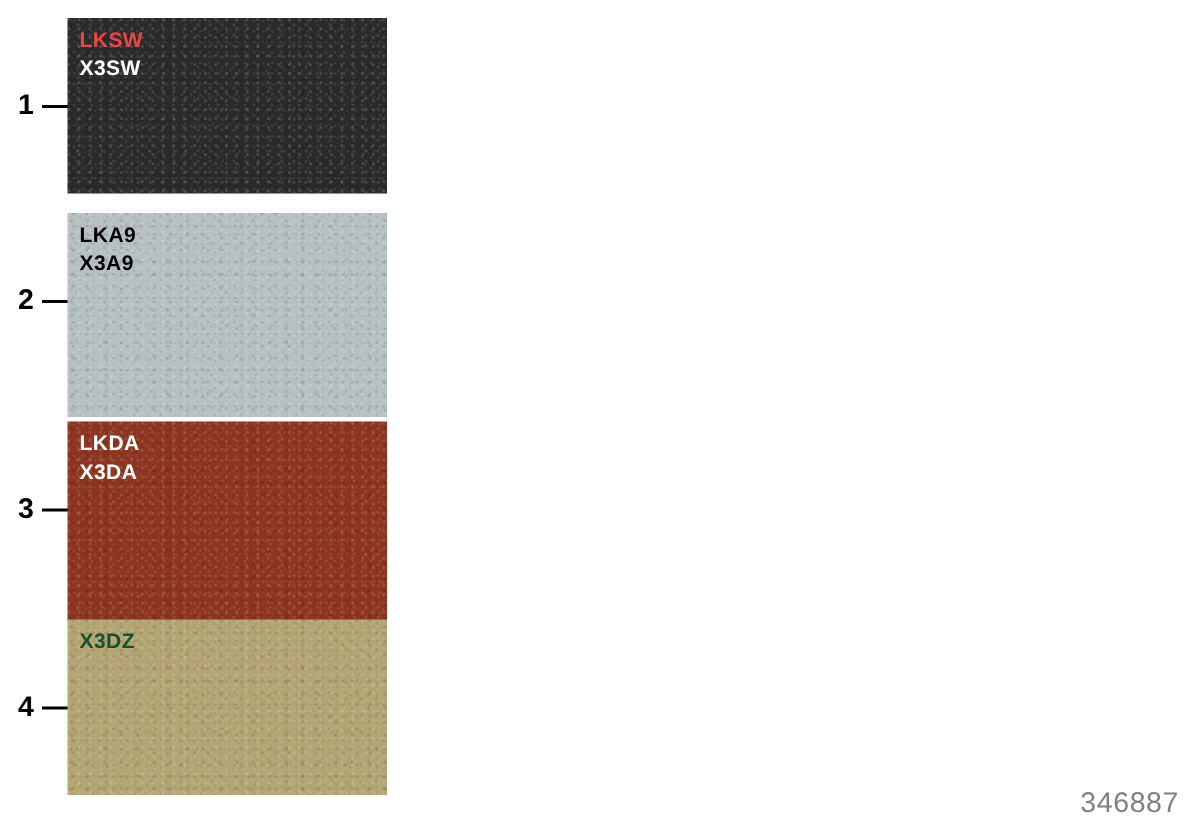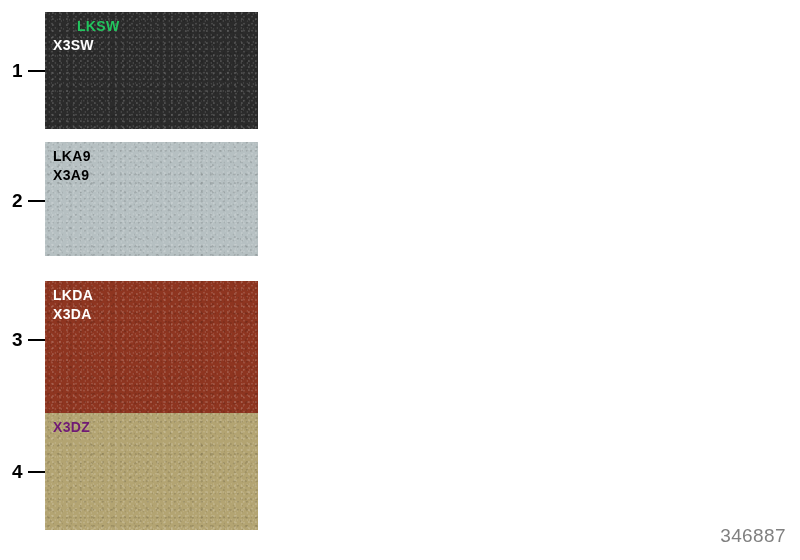--- a/index.html
+++ b/index.html
@@ -109,29 +109,29 @@
 <body>
 
 <div id="page">
 
   <div id="swatch-layer">
       <div class="callout" style="top: 0px;">
         <div class="callout-number" style="top: 60.5px;">1</div>
         <div class="leader-line" style="top: 69.5px;"></div>
         <div class="swatch" style="top: 12px; height: 117px; background: rgb(43, 43, 43);">
           <div class="swatch-labels">
-            <span class="swatch-code" style="color: #22c55e; margin-left: 24px;">LKSW</span>
+            <span class="swatch-code" style="color: #ef4444;">LKSW</span>
             <span class="swatch-code" style="color: rgb(255, 255, 255);">X3SW</span>
           </div>
         </div>
       </div>
       <div class="callout" style="top: 0px;">
         <div class="callout-number" style="top: 191px;">2</div>
         <div class="leader-line" style="top: 200px;"></div>
-        <div class="swatch" style="top: 142px; height: 114px; background: rgb(182, 192, 194);">
+        <div class="swatch" style="top: 142px; height: 136px; background: rgb(182, 192, 194);">
           <div class="swatch-labels">
             <span class="swatch-code" style="color: rgb(0, 0, 0);">LKA9</span>
             <span class="swatch-code" style="color: #000000;">X3A9</span>
           </div>
         </div>
       </div>
       <div class="callout" style="top: 0px;">
         <div class="callout-number" style="top: 329.5px;">3</div>
         <div class="leader-line" style="top: 338.5px;"></div>
         <div class="swatch" style="top: 281px; height: 133px; background: rgb(142, 53, 32);">
@@ -139,21 +139,21 @@
             <span class="swatch-code" style="color: rgb(255, 255, 255);">LKDA</span>
             <span class="swatch-code" style="color: #ffffff;">X3DA</span>
           </div>
         </div>
       </div>
       <div class="callout" style="top: 0px;">
         <div class="callout-number" style="top: 461.5px;">4</div>
         <div class="leader-line" style="top: 470.5px;"></div>
         <div class="swatch" style="top: 413px; height: 117px; background: rgb(179, 164, 114);">
           <div class="swatch-labels">
-            <span class="swatch-code" style="color: #701a75;">X3DZ</span>
+            <span class="swatch-code" style="color: #14532d;">X3DZ</span>
           </div>
         </div>
       </div>
     </div>
 
   <div class="diagram-ref">346887</div>
 
 </div>
 
 </body></html>

